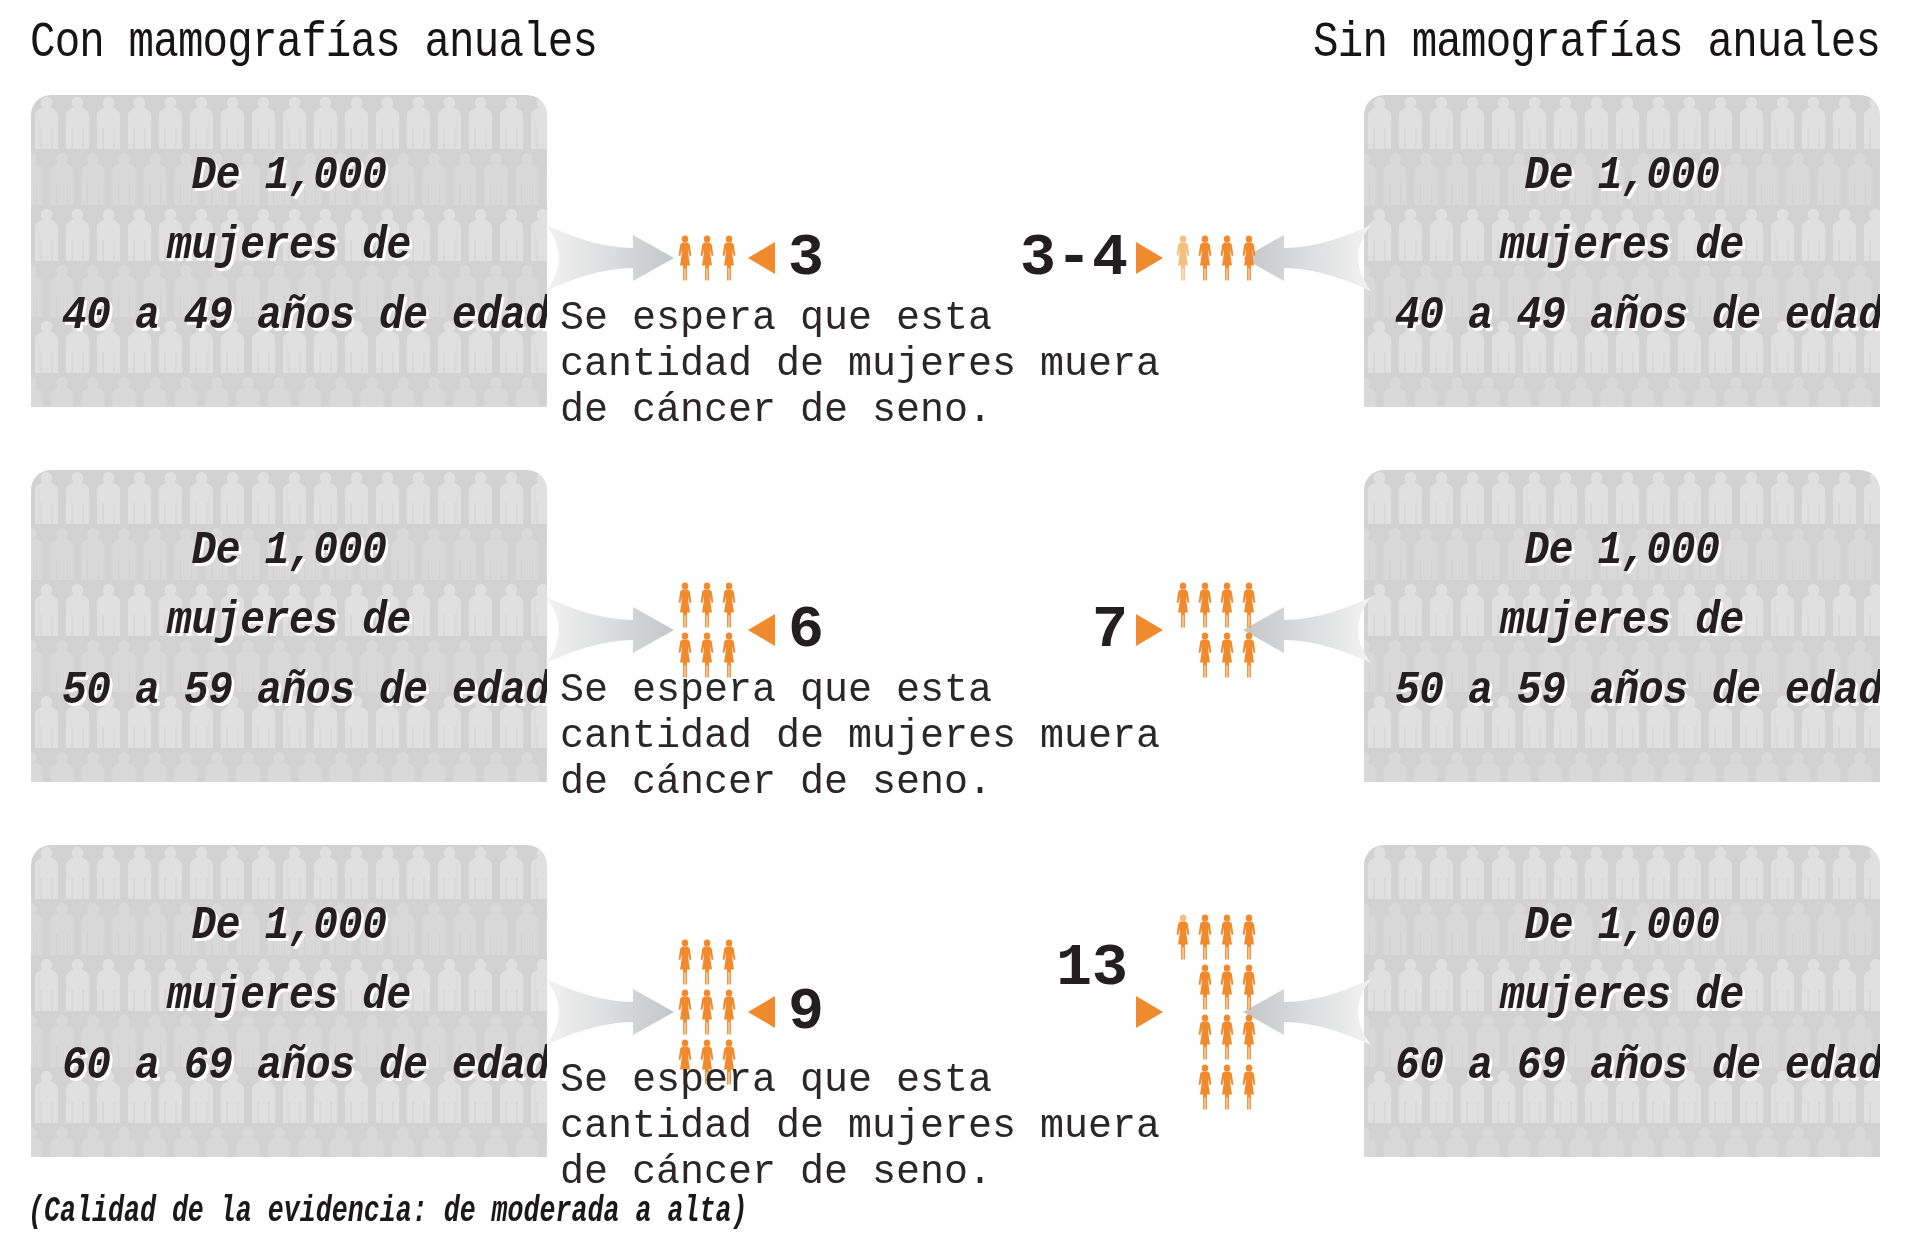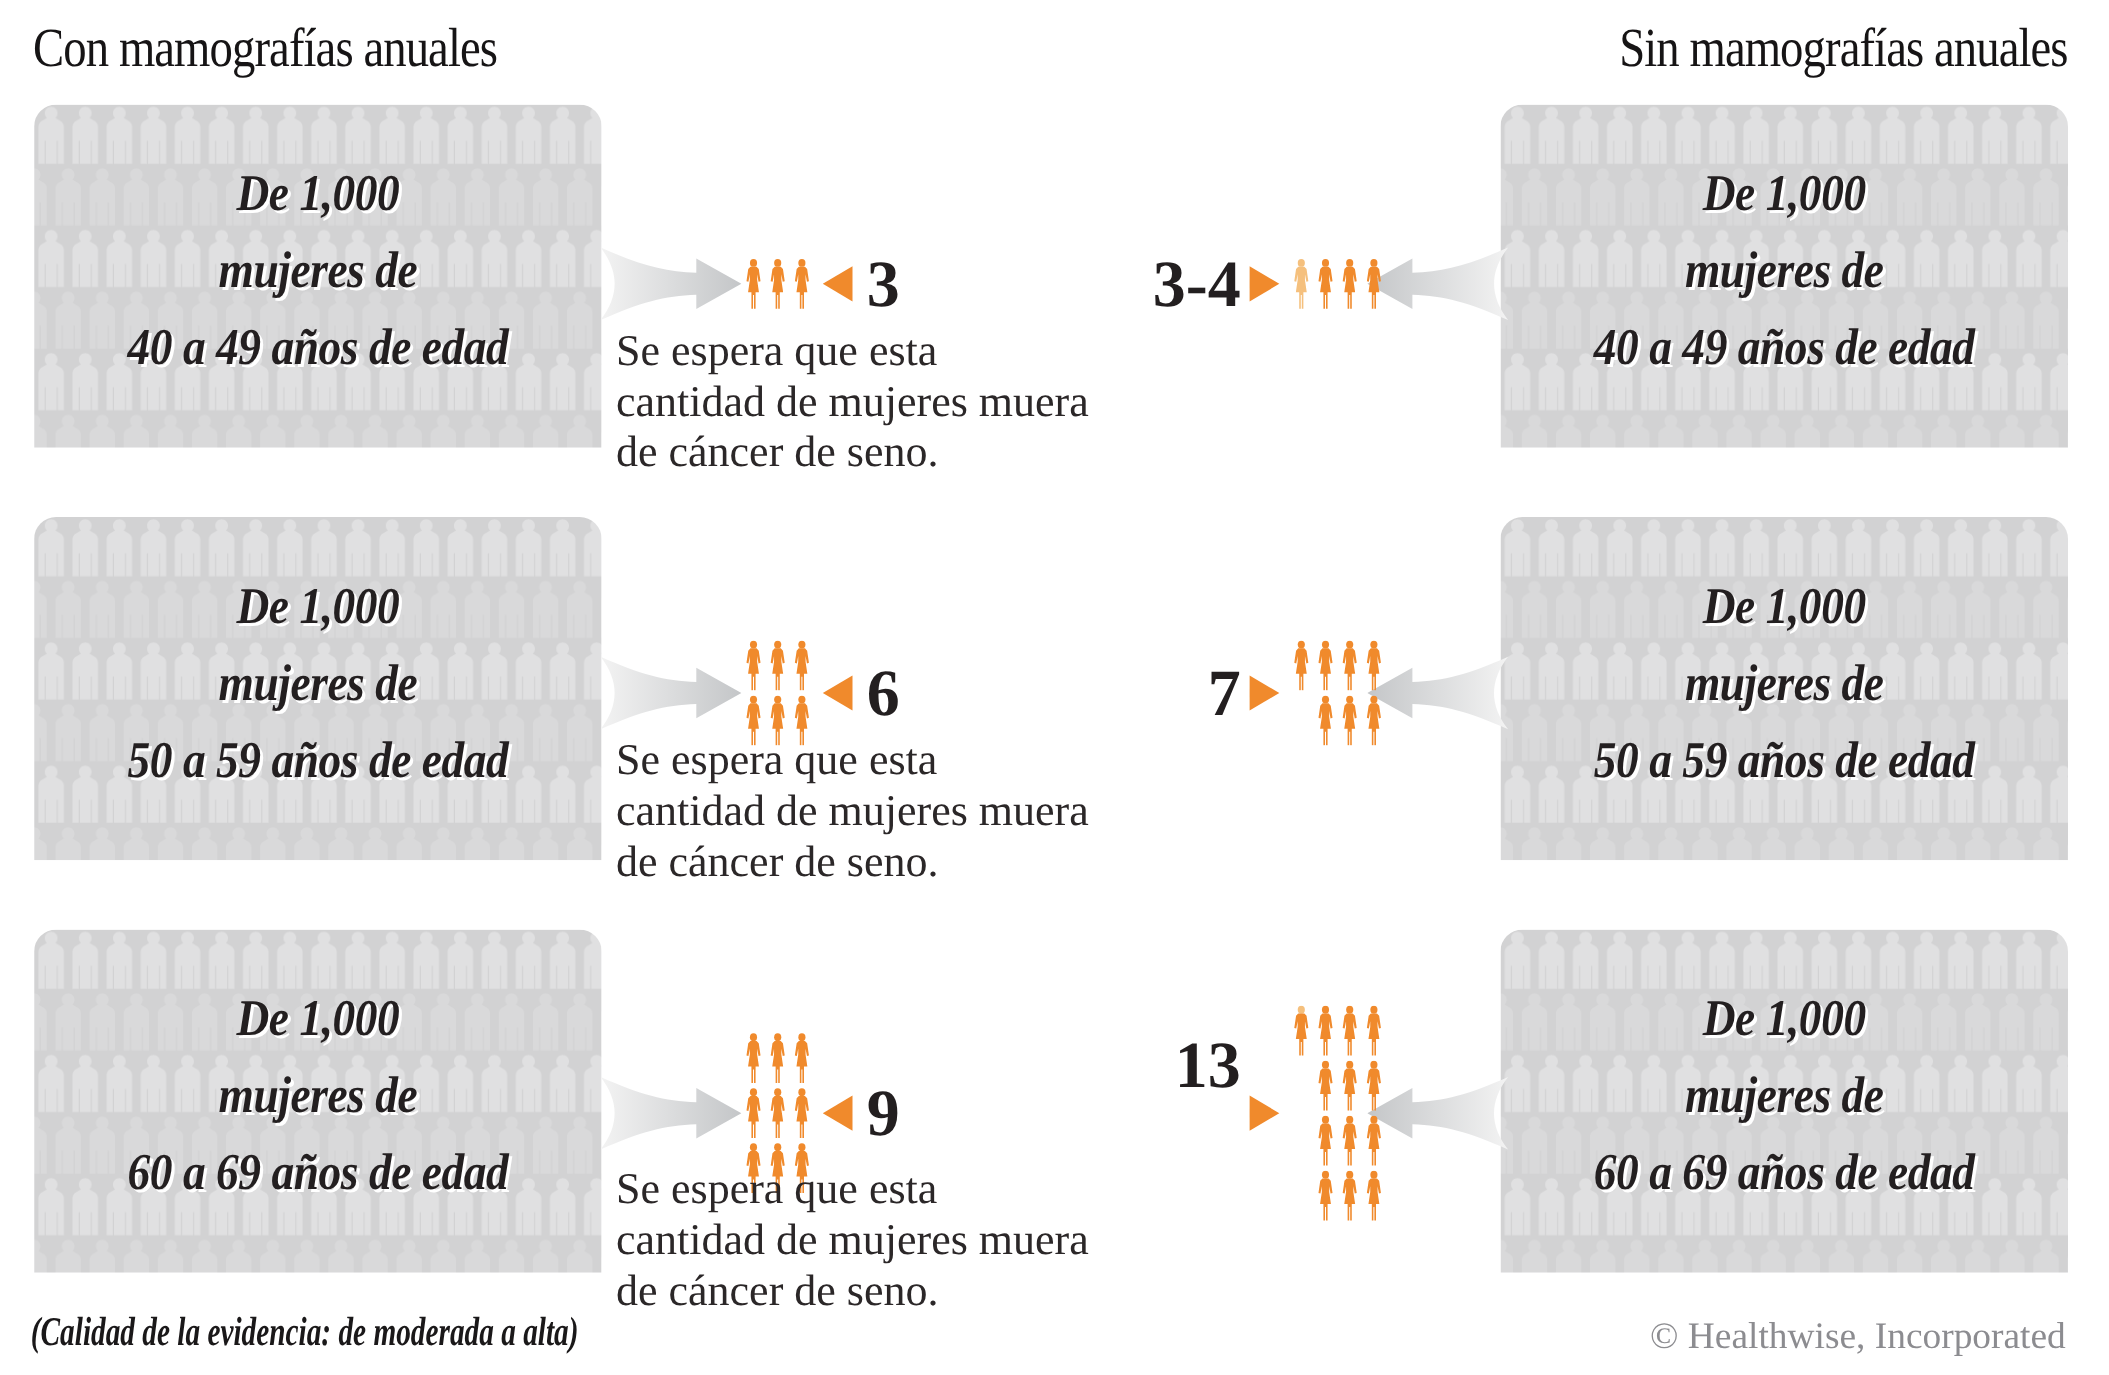--- a/index.html
+++ b/index.html
@@ -1,20 +1,20 @@
 <!DOCTYPE html>
 <html><head>
 <meta charset="utf-8">
 <style>
   html,body{margin:0;padding:0;background:#ffffff;}
   #canvas{
     position:relative;
     width:1917px;height:1250px;
     background:#ffffff;
-    font-family:Liberation Serif, serif;
+    font-family:Liberation Mono, monospace;
     overflow:hidden;
   }
   .heading{
     position:absolute;top:14px;
     font-size:50px;color:#161415;letter-spacing:-1px;
     white-space:nowrap;
     transform:scaleX(0.85);
   }
   .heading-left{left:30px;transform-origin:left top;}
   .heading-right{right:37px;transform-origin:right top;text-align:right;}
@@ -412,15 +412,14 @@
         </svg>
       </div>
     </div>
   <div class="caption" style="top:1058px">
     <div>Se espera que esta</div>
     <div>cantidad de mujeres muera</div>
     <div>de cáncer de seno.</div>
   </div>
 
   <div class="footer-note">(Calidad de la evidencia: de moderada a alta)</div>
-  <div class="copyright">© Healthwise, Incorporated</div>
 
 </div>
 
 </body></html>

